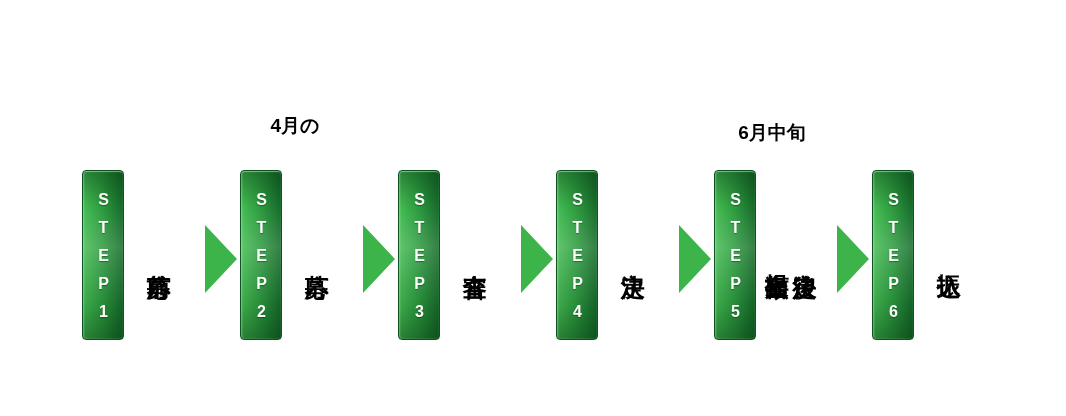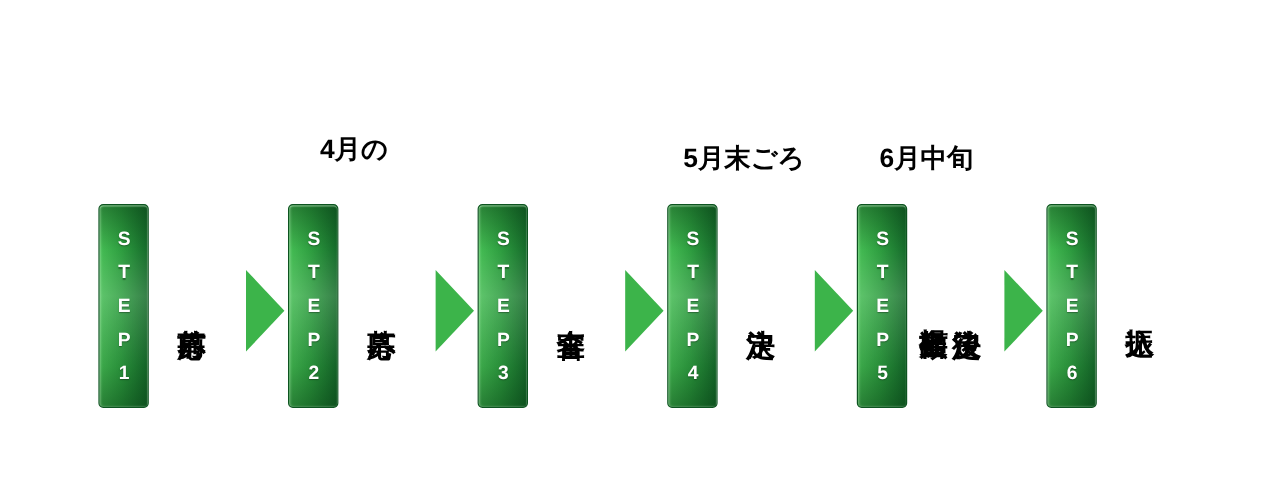--- a/index.html
+++ b/index.html
@@ -83,21 +83,21 @@
     border-left: 32px solid var(--arrow, #3cb44a);
   }
   
   .sched {
     position: absolute;
     bottom: 271px;
     width: 160px;
     text-align: center;
     color: var(--text, #000000);
     font-weight: bold;
-    font-size: 22px;
+    font-size: 19px;
     line-height: 1.2;
   }
   .sched-two { bottom: 278px; }
   .sched-line { display: block; }
 </style>
 </head>
 <body>
 
 <div class="stage">
 
@@ -130,24 +130,20 @@
     <span class="bar-text">STEP3</span>
   </div>
   <div class="phase" style="left:446px">
     <div class="phase-inner">
       <span class="phase-col">審査</span>
       <span class="phase-col"></span>
     </div>
   </div>
   <div class="arrow" style="left:521px"></div>
 
-  <div class="sched" style="left:540px">
-    <span class="sched-line">5月末ごろ</span>
-    <span class="sched-line"></span>
-  </div>
   <div class="bar" style="left:556px">
     <span class="bar-text">STEP4</span>
   </div>
   <div class="phase" style="left:604px">
     <div class="phase-inner">
       <span class="phase-col">決定</span>
       <span class="phase-col"></span>
     </div>
   </div>
   <div class="arrow" style="left:679px"></div>

